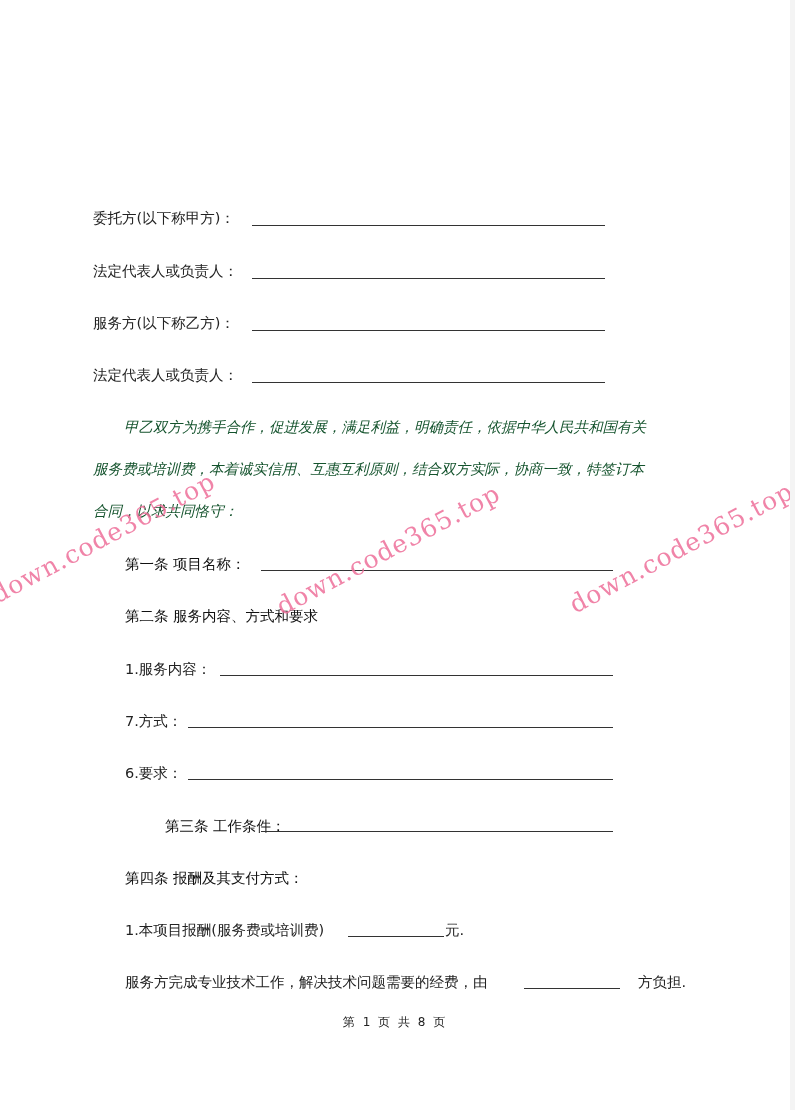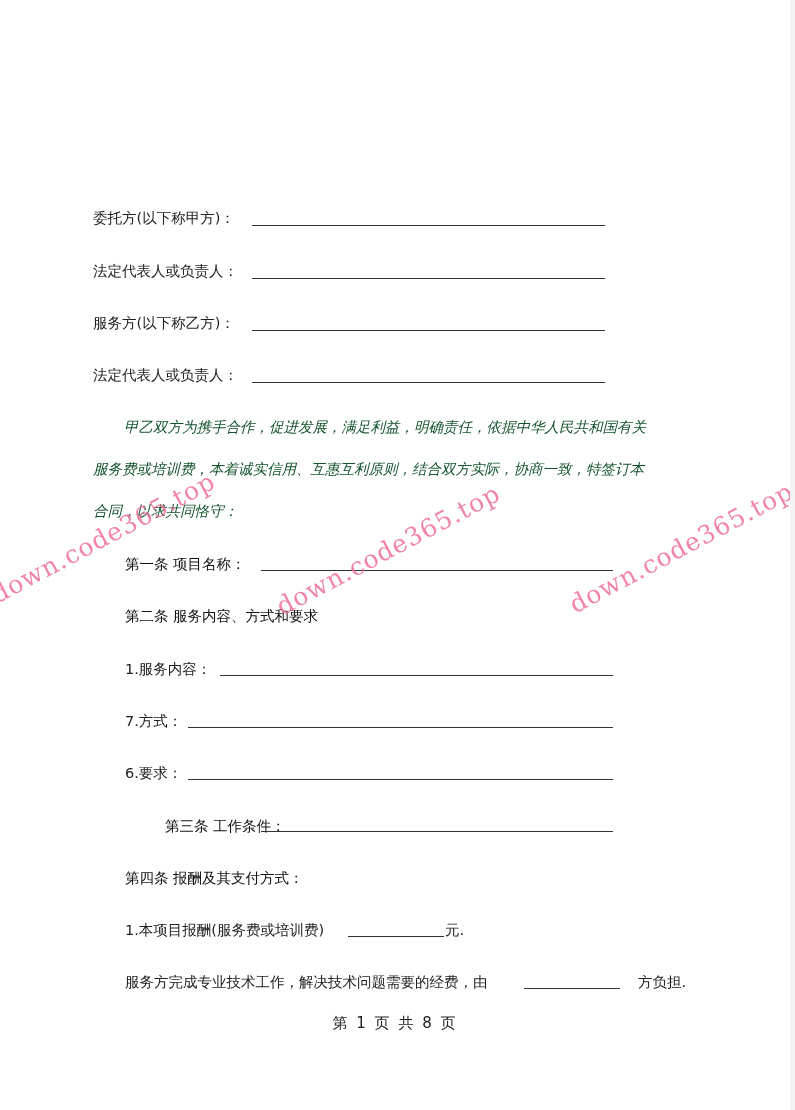--- a/index.html
+++ b/index.html
@@ -68,21 +68,21 @@
       line-height: 42px;
       font-style: italic;
     }
     .para .row { white-space: nowrap; height: 42px; }
     .footer {
       position: absolute;
       left: 0;
       width: 790px;
       top: 1014px;
       text-align: center;
-      font-size: 15px;
+      font-size: 12px;
       letter-spacing: 2px;
       color: #222;
     }
     .wm {
       position: absolute;
       font-family: "DejaVu Serif", "Liberation Serif", serif;
       font-size: 25px;
       color: #ee6f9a;
       opacity: 0.85;
       white-space: nowrap;

